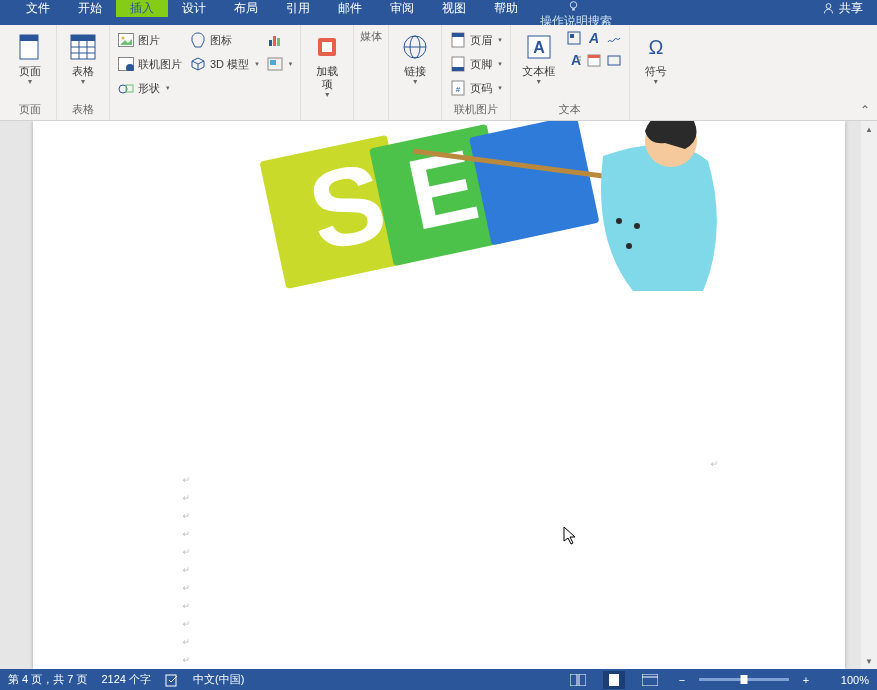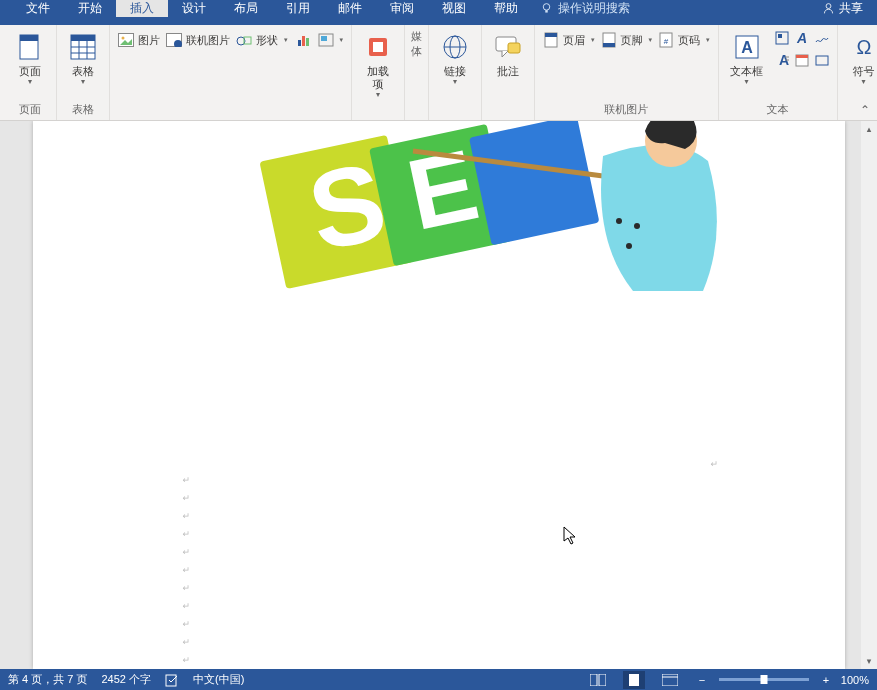--- a/index.html
+++ b/index.html
@@ -1,39 +1,39 @@
 <!DOCTYPE html>
 <html><head>
 <meta charset="utf-8">
 <style>
 * { margin: 0; padding: 0; box-sizing: border-box; font-family: "Microsoft YaHei", "Segoe UI", sans-serif; }
 body { width: 877px; height: 690px; overflow: hidden; background: #fff; }
 
 .menubar { height: 25px; background: #2b579a; display: flex; align-items: flex-start; font-size: 12px; color: #fff; padding-left: 12px; }
 .menubar .tab { padding: 0 14px; display: flex; align-items: center; cursor: pointer; }
-.menubar .tab.active { background: #e5e5e5; color: #2b579a; font-family: Liberation Serif, serif; }
-.menubar .tell-me { display: flex; align-items: center; padding: 0 8px; color: #cfe0f4; }
+.menubar .tab.active { background: #84cc16; color: #2b579a; font-family: Liberation Serif, serif; }
+.menubar .tell-me { display: flex; align-items: center; padding: 0 8px; color: #cfe0f4; flex-direction: column; }
 .menubar .tell-me svg { margin-right: 5px; }
 .menubar .spacer { flex: 1; }
 .menubar .share { padding: 0 14px; display: flex; align-items: center; color: #fff; }
 
 .ribbon { height: 96px; background: #f3f2f1; border-bottom: 1px solid #d4d2d0; display: flex; padding-left: 4px; position: relative; }
 .ribbon .group { display: flex; flex-direction: column; align-items: center; border-right: 1px solid #e1dfdd; padding: 2px 6px 0 6px; }
 .ribbon .group-body { flex: 1; display: flex; align-items: flex-start; gap: 4px; }
 .ribbon .group-label { font-size: 11px; color: #666; padding: 2px 0 3px 0; text-align: center; width: 100%; }
 
 .big-btn { display: flex; flex-direction: column; align-items: center; width: 40px; padding-top: 4px; cursor: pointer; }
 .big-btn .icon-box { width: 32px; height: 32px; display: flex; align-items: center; justify-content: center; }
 .big-btn .lbl { font-size: 11px; color: #3b3a39; margin-top: 2px; line-height: 13px; text-align: center; }
 .big-btn .drop { font-size: 8px; color: #666; line-height: 8px; }
 
 .sm-row { display: flex; align-items: center; gap: 4px; height: 22px; cursor: pointer; padding: 0 2px; }
 .sm-row .ico { width: 16px; height: 16px; display: flex; align-items: center; justify-content: center; }
 .sm-row .lbl { font-size: 11px; color: #3b3a39; white-space: nowrap; }
-.sm-col { display: flex; flex-direction: row; gap: 2px; padding-top: 2px; }
+.sm-col { display: flex; flex-direction: column; gap: 2px; padding-top: 2px; }
 
 .mini-grid { display: grid; grid-template-columns: repeat(3, 18px); grid-auto-rows: 20px; gap: 2px 2px; padding-top: 2px; }
 .mini-grid .ico { width: 18px; height: 18px; display: flex; align-items: center; justify-content: center; cursor: pointer; }
 .drop-tri { font-size: 7px; color: #666; margin-left: 2px; }
 
 .collapse-btn { position: absolute; right: 4px; bottom: 2px; width: 16px; height: 16px; cursor: pointer; color: #666; display:flex; align-items:center; justify-content:center; font-size:12px; }
 
 .doc-area { height: 548px; background: #e6e6e6; overflow: hidden; position: relative; display: flex; justify-content: center; }
 .doc-area .scroll-v { position: absolute; right: 0; top: 0; width: 16px; height: 100%; background: #f0f0f0; display: flex; flex-direction: column; }
 .scroll-v .arrow { height:16px; font-size:9px; color:#666; display:flex; align-items:center; justify-content:center; cursor:pointer; background:#f0f0f0; }
@@ -159,20 +159,40 @@
                 <rect x="8" y="4" width="7" height="7" fill="none" stroke="#6fbf73"></rect>
               </svg>
             </span>
             <span class="lbl">形状</span>
             <span class="drop-tri">▾</span>
           </div>
       </div>
       <div class="sm-col">
         <div class="sm-row">
             <span class="ico">
+              <svg width="16" height="16">
+                <path d="M8 1 C4 1 2 4 2 6 L2 9 L5 15 L11 15 L14 9 L14 6 C14 4 12 1 8 1 Z" fill="none" stroke="#2b579a"></path>
+              </svg>
+            </span>
+            <span class="lbl">图标</span>
+          </div>
+        <div class="sm-row">
+            <span class="ico">
+              <svg width="16" height="16">
+                <path d="M8 2 L14 5 L14 11 L8 14 L2 11 L2 5 Z" fill="none" stroke="#2b579a"></path>
+                <path d="M2 5 L8 8 L14 5 M8 8 L8 14" fill="none" stroke="#2b579a"></path>
+              </svg>
+            </span>
+            <span class="lbl">3D 模型</span>
+            <span class="drop-tri">▾</span>
+          </div>
+      </div>
+      <div class="sm-col">
+        <div class="sm-row">
+            <span class="ico">
               <svg width="16" height="14">
                 <rect x="2" y="7" width="3" height="6" fill="#2b579a"></rect>
                 <rect x="6" y="3" width="3" height="10" fill="#e8604c"></rect>
                 <rect x="10" y="5" width="3" height="8" fill="#6fbf73"></rect>
               </svg>
             </span>
           </div>
         <div class="sm-row">
             <span class="ico">
               <svg width="16" height="14">
@@ -217,35 +237,20 @@
               <line x1="2" y1="13" x2="24" y2="13" stroke="#2b579a"></line>
             </svg>
           </div>
         <div class="lbl">链接</div>
         <div class="drop">▾</div>
       </div>
     </div>
     <div class="group-label">&nbsp;</div>
   </div>
 
-  <div class="group">
-    <div class="group-body">
-      <div class="big-btn">
-        <div class="icon-box">
-            <svg width="28" height="24">
-              <rect x="2" y="2" width="20" height="14" rx="2" fill="#fff" stroke="#888"></rect>
-              <path d="M8 16 L8 22 L14 16" fill="#fff" stroke="#888"></path>
-              <rect x="14" y="8" width="12" height="10" rx="2" fill="#f4d35e" stroke="#c9a227"></rect>
-            </svg>
-          </div>
-        <div class="lbl">批注</div>
-      </div>
-    </div>
-    <div class="group-label">&nbsp;</div>
-  </div>
 
   <div class="group">
     <div class="group-body">
       <div class="sm-col">
         <div class="sm-row">
             <span class="ico">
               <svg width="14" height="16">
                 <rect x="1" y="1" width="12" height="14" fill="#fff" stroke="#888"></rect>
                 <rect x="1" y="1" width="12" height="4" fill="#2b579a"></rect>
               </svg>
@@ -395,21 +400,21 @@
 
   <div class="scroll-v">
     <div class="arrow">▴</div>
     <div class="track"></div>
     <div class="arrow">▾</div>
   </div>
 </div>
 
 <div class="statusbar">
   <div class="seg">第 4 页，共 7 页</div>
-  <div class="seg">2452 个字</div>
+  <div class="seg">2124 个字</div>
   <div class="seg">
       <svg width="14" height="14">
         <rect x="1" y="2" width="10" height="11" fill="none" stroke="#fff"></rect>
         <path d="M4 7 L6 9 L12 3" fill="none" stroke="#fff"></path>
       </svg>
     </div>
   <div class="seg">中文(中国)</div>
   <div class="spacer"></div>
   <div class="view-btn">
       <svg width="16" height="12">
@@ -428,15 +433,15 @@
         <line x1="0" y1="3" x2="16" y2="3" stroke="#fff"></line>
       </svg>
     </div>
   <div class="zoom-ctrl">
     <span style="cursor:pointer;width:14px;text-align:center">−</span>
     <div class="slider">
         <div class="mid"></div>
         <div class="thumb"></div>
       </div>
     <span style="cursor:pointer;width:14px;text-align:center">+</span>
-    <span style="margin-left:4px">100%</span>
+    <span style="margin-left:24px">100%</span>
   </div>
 </div>
 
 </body></html>

